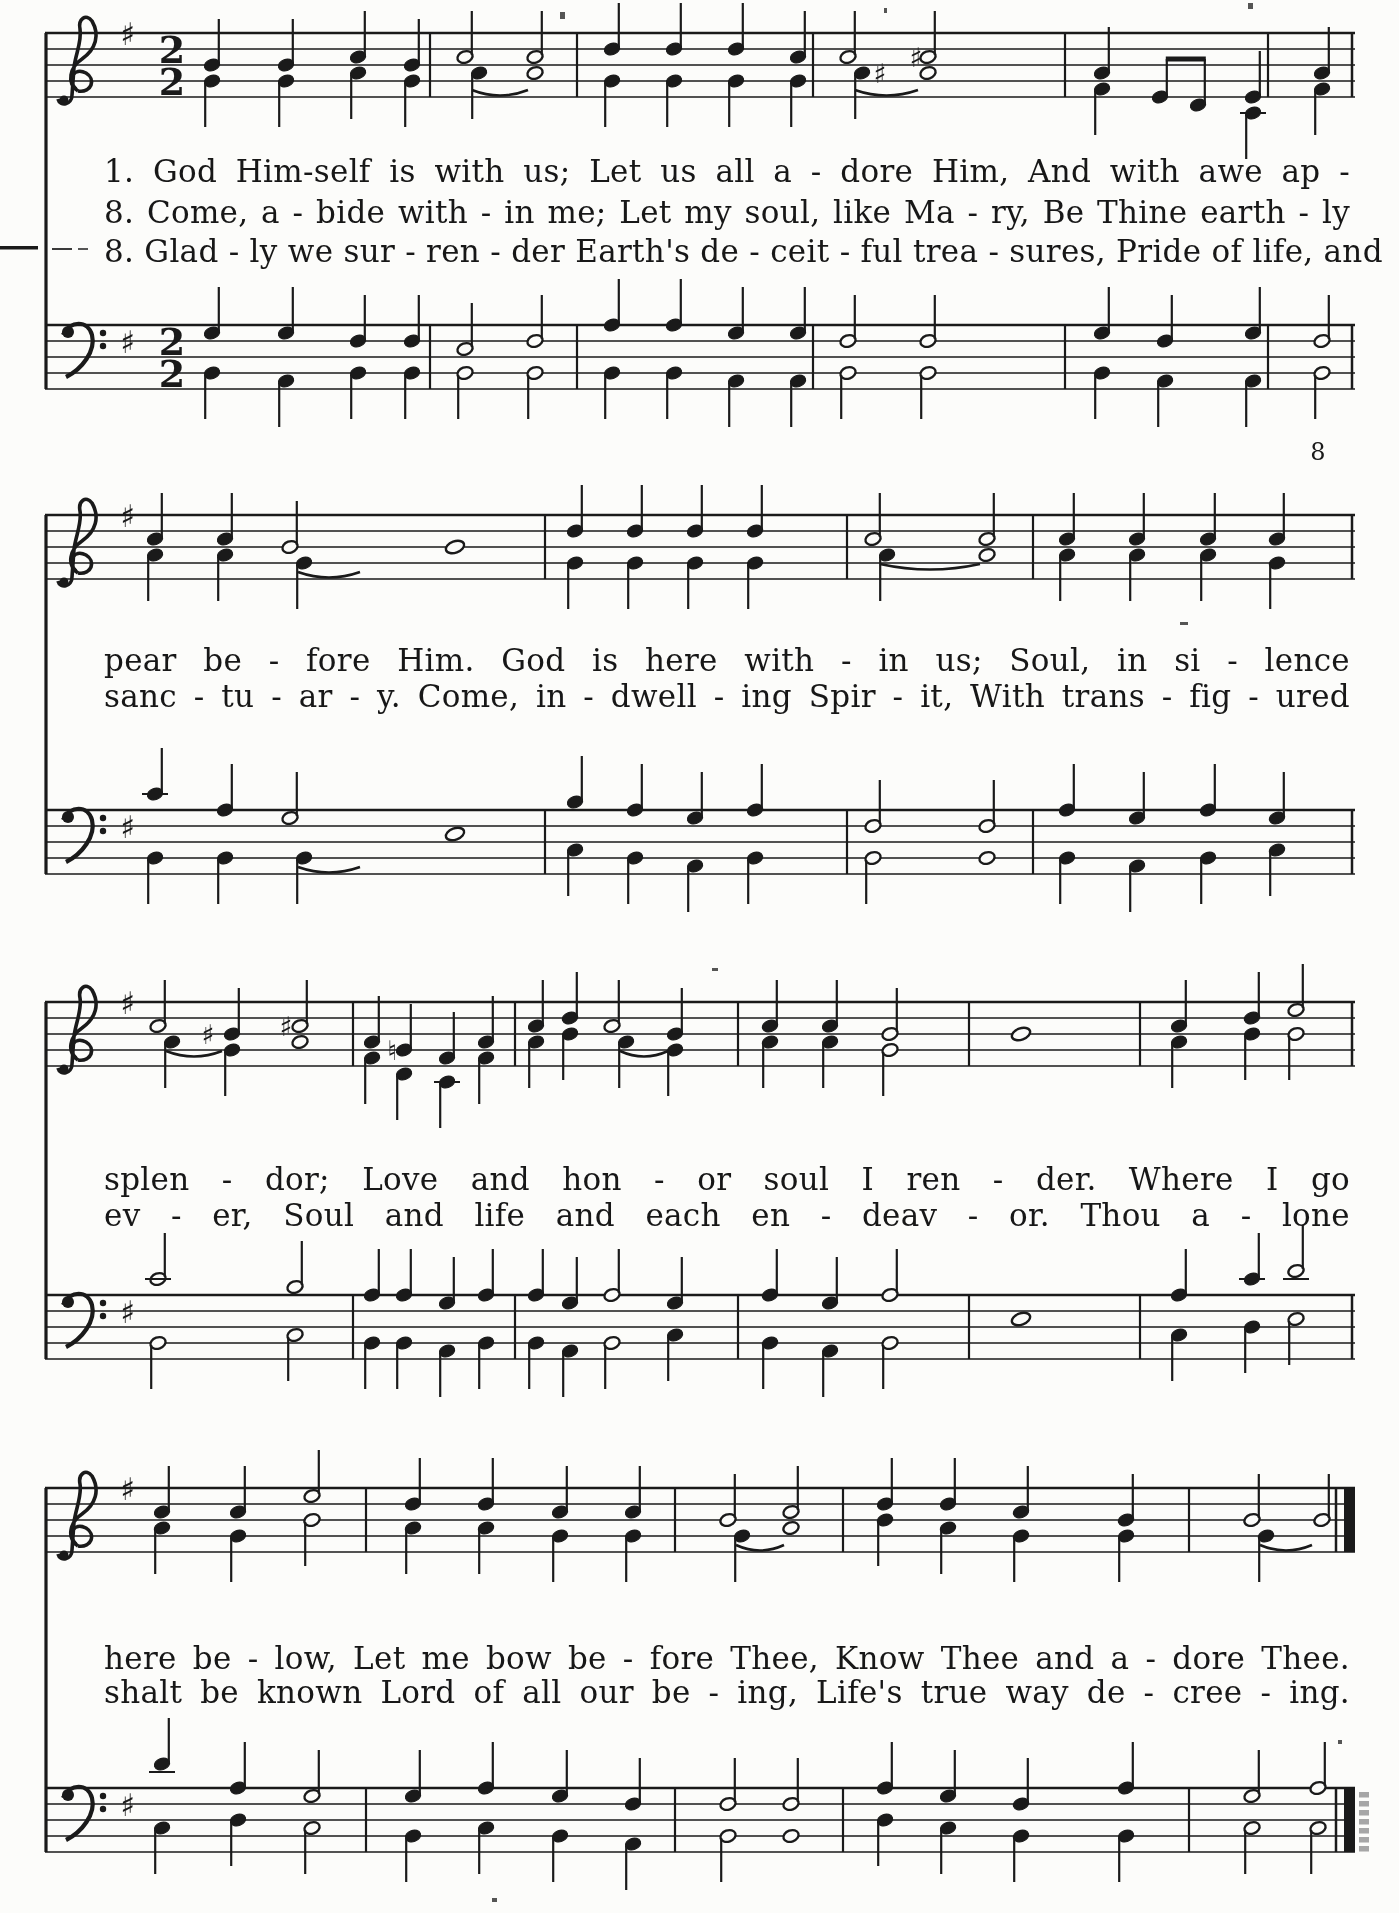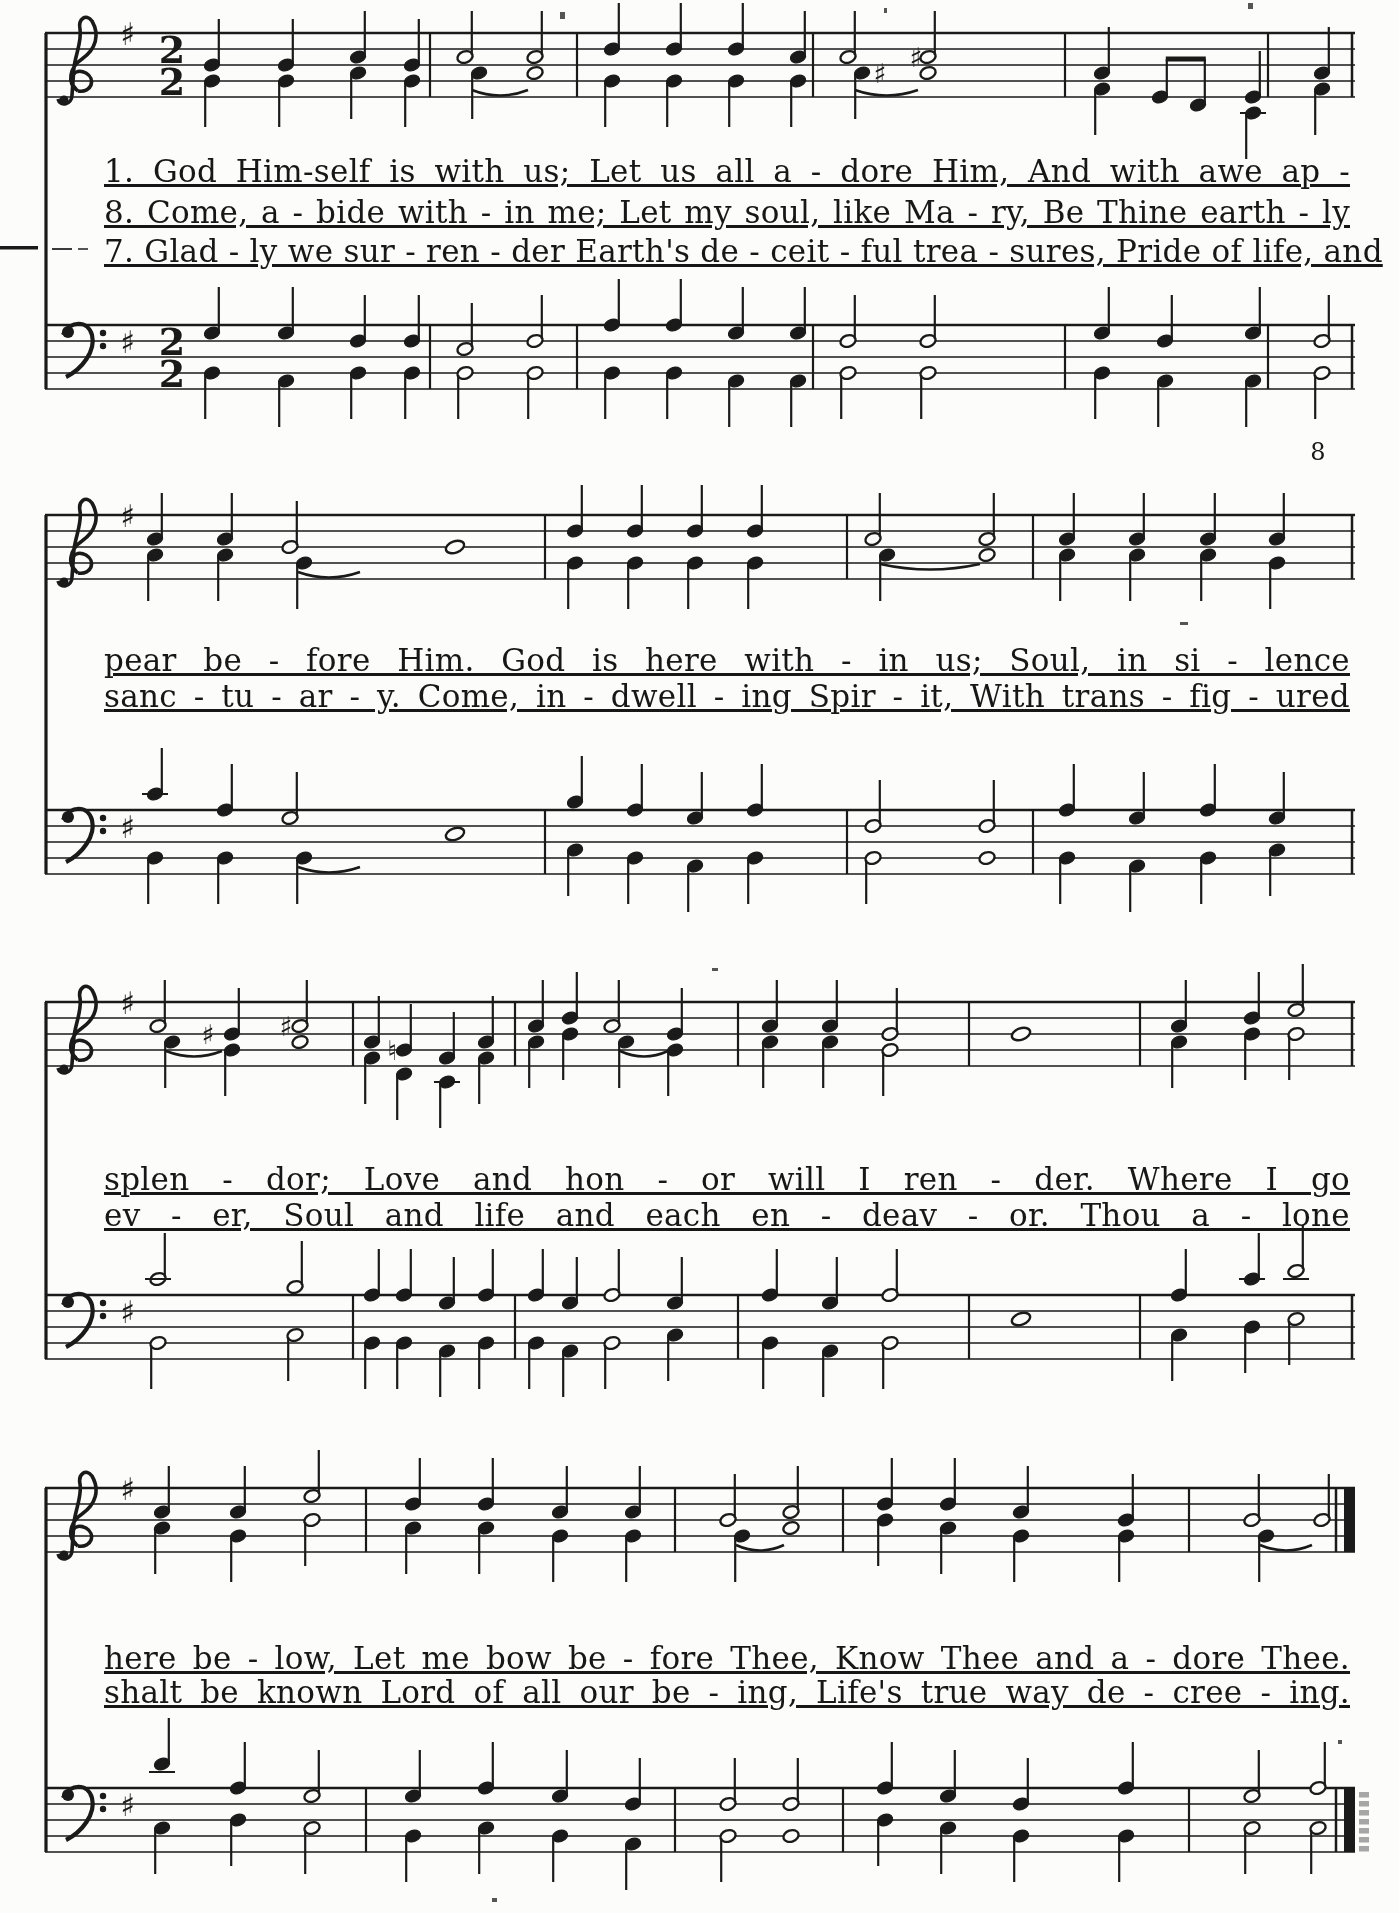--- a/index.html
+++ b/index.html
@@ -7,21 +7,20 @@
     position:relative;width:1399px;height:1913px;margin:0 auto;
     background:#fcfcfa;overflow:hidden;
     font-family:"DejaVu Serif","Liberation Serif",serif;color:#181818;
   }
   #music-svg{position:absolute;left:0;top:0;}
   .lyric{
     position:absolute;left:104px;width:1246px;
     font-size:31px;line-height:36px;letter-spacing:0.3px;
     white-space:nowrap;text-align:justify;text-align-last:justify;
     color:#171717;
-    text-decoration:underline;
   }
 </style>
 </head>
 <body>
 
 <div class="page">
 
   <svg id="music-svg" width="1399" height="1913" viewBox="0 0 1399 1913">
       <g>
         <line x1="46" y1="33" x2="46" y2="389" stroke="#1a1a1a" stroke-width="3.2"></line>
@@ -693,23 +692,23 @@
         <rect x="1359" y="1810" width="10" height="5.5" fill="#8a8a8a" opacity="0.75"></rect>
         <rect x="1359" y="1819" width="10" height="5.5" fill="#8a8a8a" opacity="0.75"></rect>
         <rect x="1359" y="1828" width="10" height="5.5" fill="#8a8a8a" opacity="0.75"></rect>
         <rect x="1359" y="1837" width="10" height="5.5" fill="#8a8a8a" opacity="0.75"></rect>
         <rect x="1359" y="1846" width="10" height="5.5" fill="#8a8a8a" opacity="0.75"></rect>
       </g>
     </svg>
 
   <div class="lyric" style="top:153px">1. God Him-self is with us; Let us all a - dore Him, And with awe ap -</div>
   <div class="lyric" style="top:194px">8. Come, a - bide with - in me; Let my soul, like Ma - ry, Be Thine earth - ly</div>
-  <div class="lyric" style="top:233px">7. Glad - ly we sur - ren - der Earth's de - ceit - ful trea - sures, Pride of life, and</div>
+  <div class="lyric" style="top:233px">8. Glad - ly we sur - ren - der Earth's de - ceit - ful trea - sures, Pride of life, and</div>
 
   <div class="lyric" style="top:642px">pear be - fore Him. God is here with - in us; Soul, in si - lence</div>
   <div class="lyric" style="top:678px">sanc - tu - ar - y. Come, in - dwell - ing Spir - it, With trans - fig - ured</div>
 
-  <div class="lyric" style="top:1161px">splen - dor; Love and hon - or will I ren - der. Where I go</div>
+  <div class="lyric" style="top:1161px">splen - dor; Love and hon - or soul I ren - der. Where I go</div>
   <div class="lyric" style="top:1197px">ev - er, Soul and life and each en - deav - or. Thou a - lone</div>
 
   <div class="lyric" style="top:1640px">here be - low, Let me bow be - fore Thee, Know Thee and a - dore Thee.</div>
   <div class="lyric" style="top:1674px">shalt be known Lord of all our be - ing, Life's true way de - cree - ing.</div>
 </div>
 
 </body></html>

